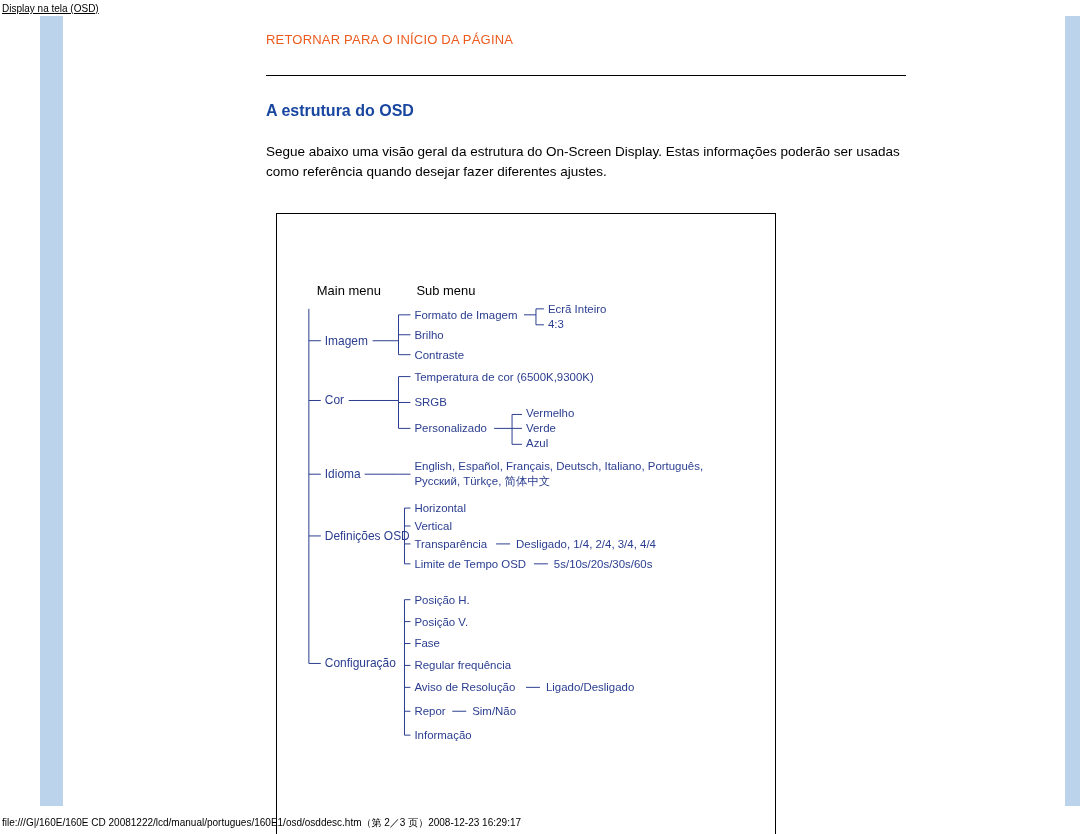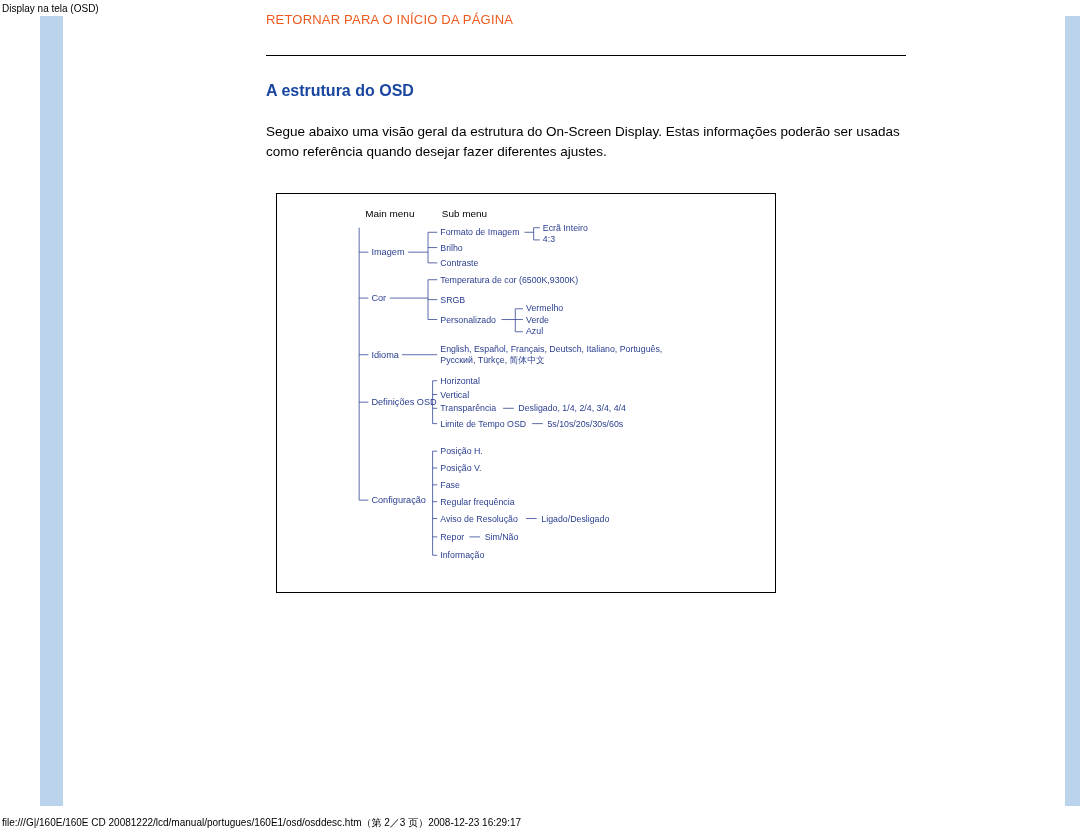--- a/index.html
+++ b/index.html
@@ -12,41 +12,42 @@
     height: 834px;
     overflow: hidden;
     color: #000;
   }
   .page-title {
     position: absolute;
     top: 3px;
     left: 2px;
     font-size: 10px;
     color: #000;
+    text-decoration: underline;
   }
   .left-bar {
     position: absolute;
     left: 40px;
     top: 16px;
     width: 23px;
     height: 790px;
     background: #bcd4eb;
   }
   .right-bar {
     position: absolute;
     right: 0;
     top: 16px;
     width: 15px;
     height: 790px;
     background: #bcd4eb;
   }
   .content {
     position: absolute;
     left: 266px;
-    top: 12px;
+    top: 32px;
     width: 700px;
   }
   .top-link {
     color: #ec5a1e;
     font-size: 13px;
     font-weight: 500;
     margin-bottom: 28px;
     letter-spacing: 0.2px;
   }
   hr.sep {
@@ -64,21 +65,21 @@
   .body-para {
     font-size: 13.5px;
     color: #000;
     line-height: 1.45;
     width: 640px;
     margin-bottom: 32px;
   }
   .tree-box {
     border: 1px solid #000;
     width: 500px;
-    height: 400px;
+    height: 622px;
     position: relative;
     margin-left: 10px;
   }
   svg.tree {
     width: 100%;
     height: 100%;
   }
   .footer {
     position: absolute;
     left: 2px;

